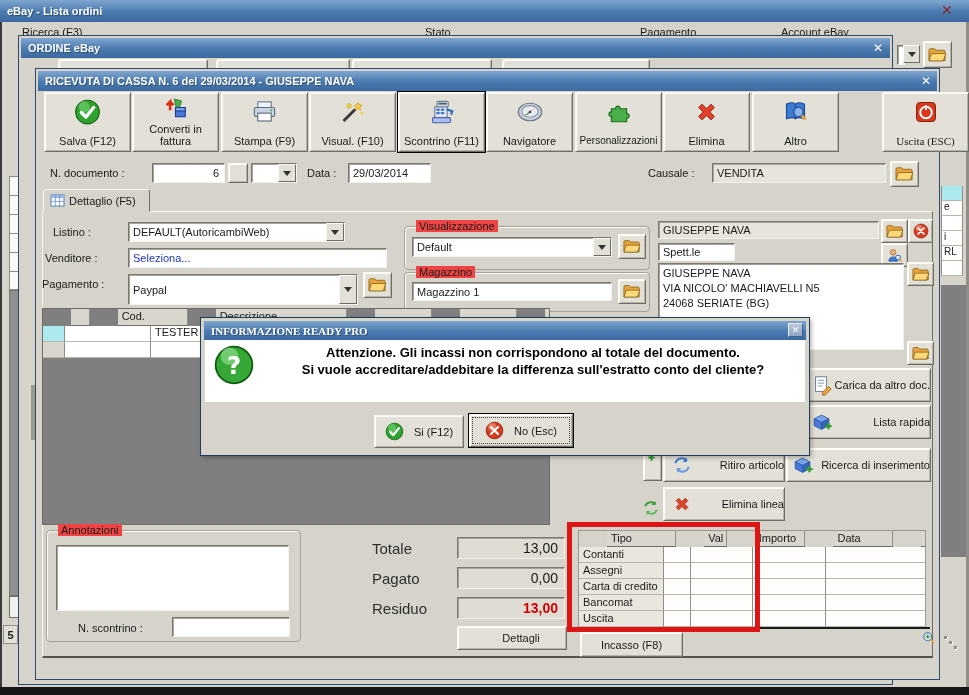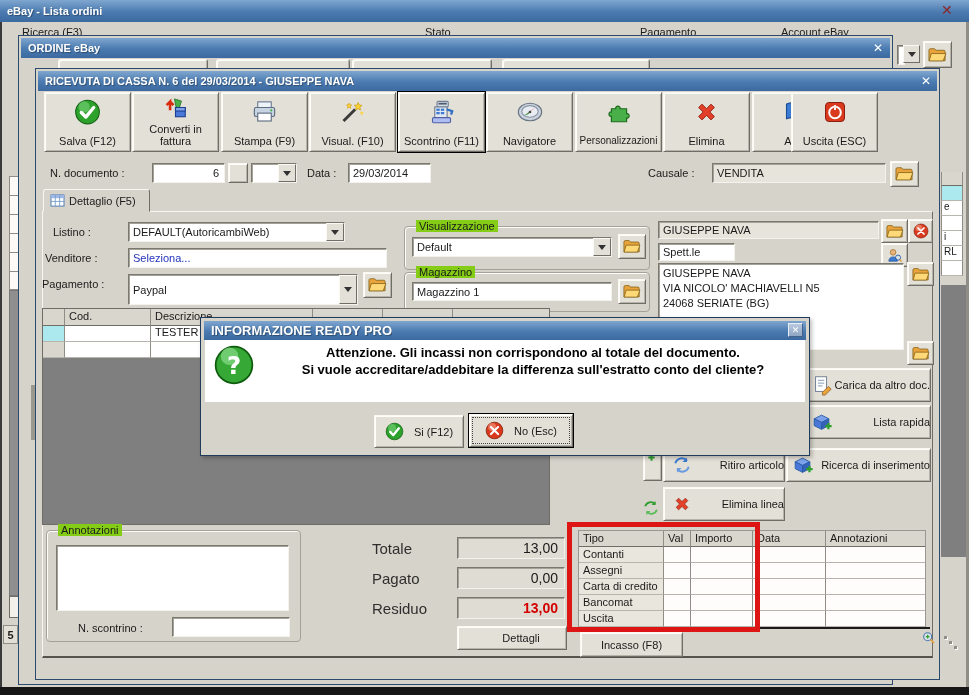--- a/index.html
+++ b/index.html
@@ -23,25 +23,25 @@
   .tbtn .tb-label{position:absolute;bottom:4px;left:2px;right:2px;text-align:center;line-height:12px;overflow:hidden;}
   .sel-tbtn{box-shadow:0 0 0 1px #000,inset 1px 1px 0 #fffdf8,inset -1px -1px 0 #b6b3aa;}
   .lab{white-space:nowrap;}
   .r{text-align:left;}
   .combo{display:flex;align-items:center;}
   .combo .cv{flex:1;padding-left:4px;white-space:nowrap;overflow:hidden;}
   .arrowbtn{width:16px;align-self:stretch;background:#E3E0D7;border:1px solid;
     border-color:#fbf9f4 #6e6d66 #6e6d66 #fbf9f4;display:flex;align-items:center;justify-content:center;}
   .arr{width:0;height:0;border-left:4px solid transparent;border-right:4px solid transparent;border-top:5px solid #333;}
   .groupbox{border:1px solid #a4a198;border-radius:4px;box-shadow:inset 1px 1px 0 #fdfcf9;}
-  .legend{position:absolute;background:#84cc16;padding:0 3px;white-space:nowrap;}
+  .legend{position:absolute;background:#ef4444;padding:0 3px;white-space:nowrap;}
   .cell{box-sizing:border-box;border-right:1px solid #8f8d85;border-bottom:1px solid #b8b5ac;
     overflow:hidden;white-space:nowrap;}
   .hcell{background:#D9D6CD;border-right:1px solid #8f8d85;border-bottom:1px solid #6e6d66;
-    box-sizing:border-box;padding:1px 0 0 4px;overflow:hidden;white-space:nowrap;}
+    box-sizing:border-box;padding:1px 0 0 4px;overflow:hidden;white-space:nowrap;margin-left:28px;}
   .ico{display:inline-flex;align-items:center;justify-content:center;}
   .ico svg{width:100%;height:100%;}
   .sidebtn{position:absolute;display:flex;align-items:center;cursor:default;}
   .sidebtn .sb-label{flex:1;text-align:right;white-space:nowrap;overflow:hidden;}
   .totlab{font-size:15px;color:#2e2e2e;}
   .totbox{background:#DFDCD3;border:1px solid;border-color:#7a786f #f4f2ec #f4f2ec #7a786f;
     box-shadow:inset 1px 1px 0 #a5a299;display:flex;align-items:center;justify-content:flex-end;
     padding-right:6px;font-size:14px;}
   .dotline{outline:1px dotted #444;outline-offset:-4px;}
 </style>
@@ -215,21 +215,21 @@
     <span class="tb-ico ico" style="width:27px;">
         <svg viewBox="0 0 24 24">
           <path d="M4 5q6-2.5 8 0 2-2.5 8 0v13q-6-2-8 0-2-2-8 0z" fill="#3b7bd4" stroke="#1d4d91"></path>
           <path d="M12 5v13" stroke="#1d4d91"></path>
           <circle cx="14.5" cy="12" r="4.2" fill="rgba(210,230,250,0.55)" stroke="#2a5da8" stroke-width="1.4"></circle>
           <path d="M17.5 15l3.5 3.8" stroke="#e8a33d" stroke-width="2.4"></path>
         </svg>
       </span>
     <span class="tb-label">Altro</span>
     </div>
-  <div class="abs raised tbtn" style="left:791px;top:92px;width:85px;height:58px;">
+  <div class="abs raised tbtn" style="left:882px;top:92px;width:85px;height:58px;font-family:Liberation Serif, serif;">
     <span class="tb-ico ico" style="width:24px;">
         <svg viewBox="0 0 24 24">
           <rect x="2.5" y="2.5" width="19" height="19" rx="3.5" fill="#d93a1e" stroke="#8e1f10"></rect>
           <circle cx="12" cy="12.5" r="5.8" fill="none" stroke="#fff" stroke-width="2"></circle>
           <rect x="10.9" y="4.6" width="2.2" height="5.5" fill="#d93a1e"></rect>
           <rect x="11.1" y="5" width="1.8" height="5" fill="#fff"></rect>
         </svg>
       </span>
     <span class="tb-label">Uscita (ESC)</span>
     </div>
@@ -555,21 +555,21 @@
     </div>
   </div>
   <div class="abs" style="left:571px;top:627px;width:359px;height:2px;background:#1a1a1a;"></div>
   <div class="abs raised btn" style="left:580px;top:632px;width:101px;height:23px;">
     <span>Incasso (F8)</span>
     </div>
   <div class="abs" style="left:567px;top:522px;width:193px;height:110px;border:5px solid #DE1515;box-sizing:border-box;z-index:20;pointer-events:none;"></div>
 
   <div class="abs" style="left:200px;top:317px;width:610px;height:139px;background:#D6D3CA;border:1px solid #1f3c5c;box-sizing:border-box;z-index:50;box-shadow:2px 2px 4px rgba(0,0,0,.25);">
     <div class="titlebar" style="position:absolute;left:3px;top:3px;right:3px;height:19px;">
-      <span class="tt" style="font-size:13px;">INFORMAZIONE READY PRO</span>
+      <span class="tt" style="font-size:11px;font-family:Liberation Serif, serif;">INFORMAZIONE READY PRO</span>
       <span style="position:absolute;right:3px;top:2px;width:15px;height:14px;background:linear-gradient(180deg,#b9c9de,#8fa6c4);border:1px solid;border-color:#e6eef7 #44618a #44618a #e6eef7;box-sizing:border-box;display:flex;align-items:center;justify-content:center;color:#fff;font-size:9px;font-weight:bold;text-shadow:none;">✕</span>
     </div>
     <div style="position:absolute;left:4px;top:22px;right:4px;height:62px;background:#fff;"></div>
     <span class="ico" style="position:absolute;left:12px;top:26px;width:42px;height:42px;">
         <svg viewBox="0 0 24 24">
           <circle cx="12" cy="12" r="10.5" fill="#35a835" stroke="#0f5c0f"></circle>
           <circle cx="9.5" cy="7" r="5" fill="#7fd47f" opacity="0.8"></circle>
           <text x="12" y="17" font-size="14" font-family="DejaVu Sans" font-weight="bold" fill="#fff" text-anchor="middle">?</text>
         </svg>
       </span>

